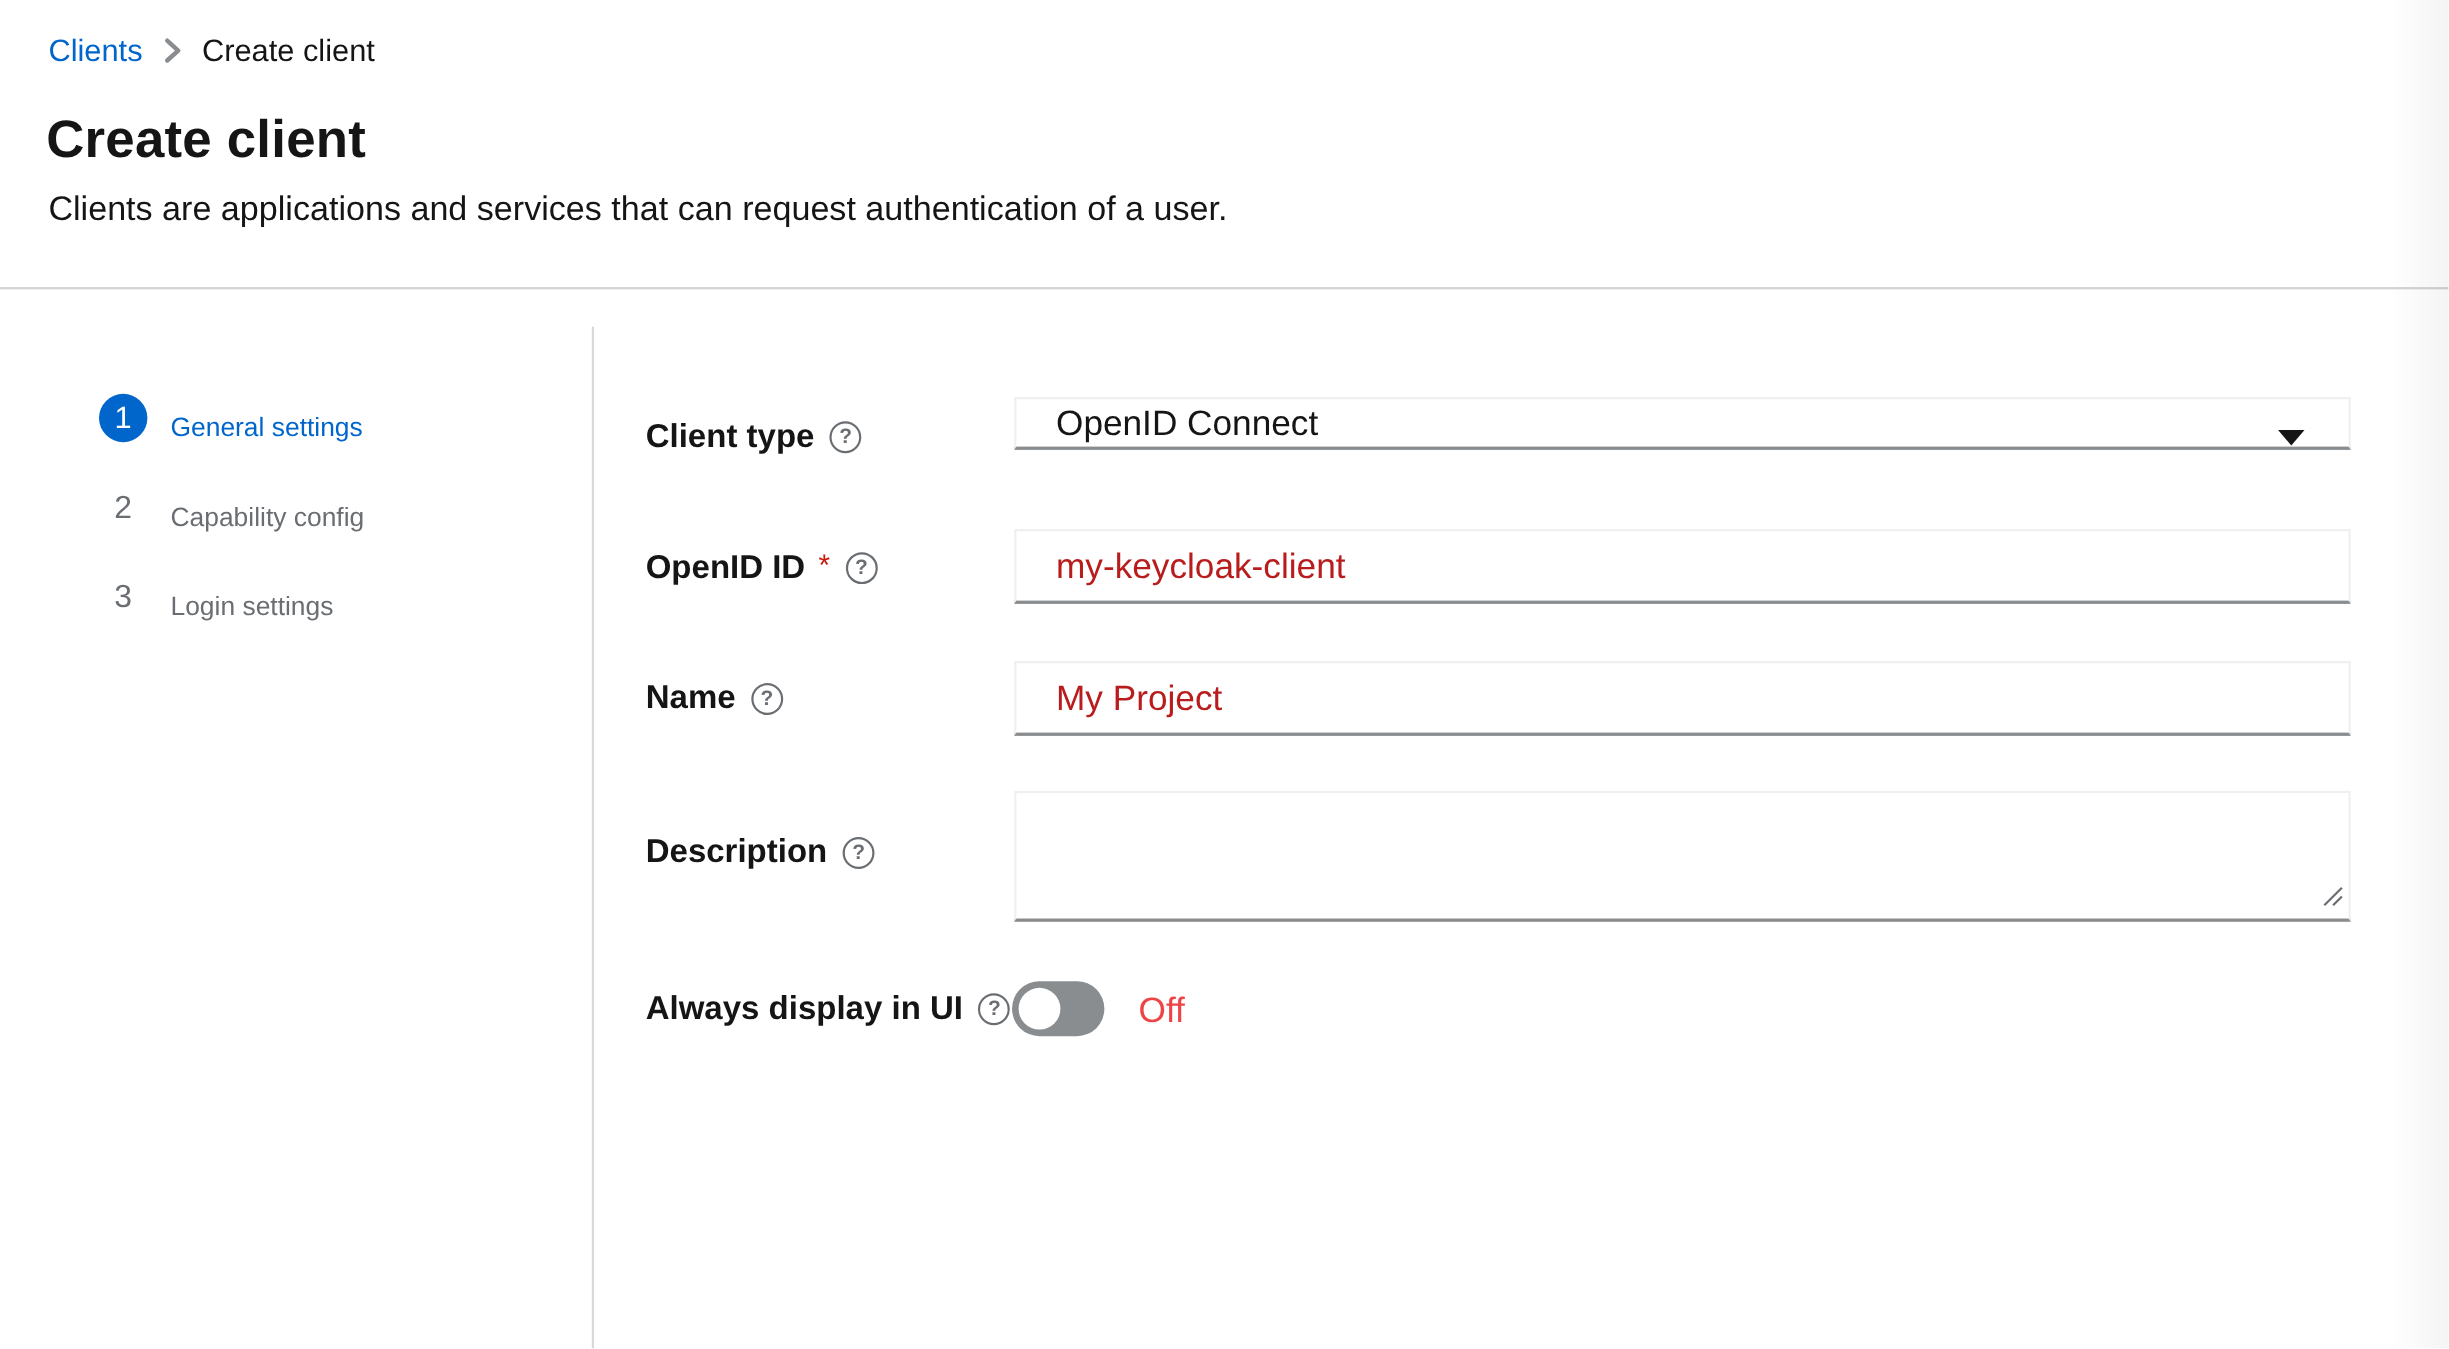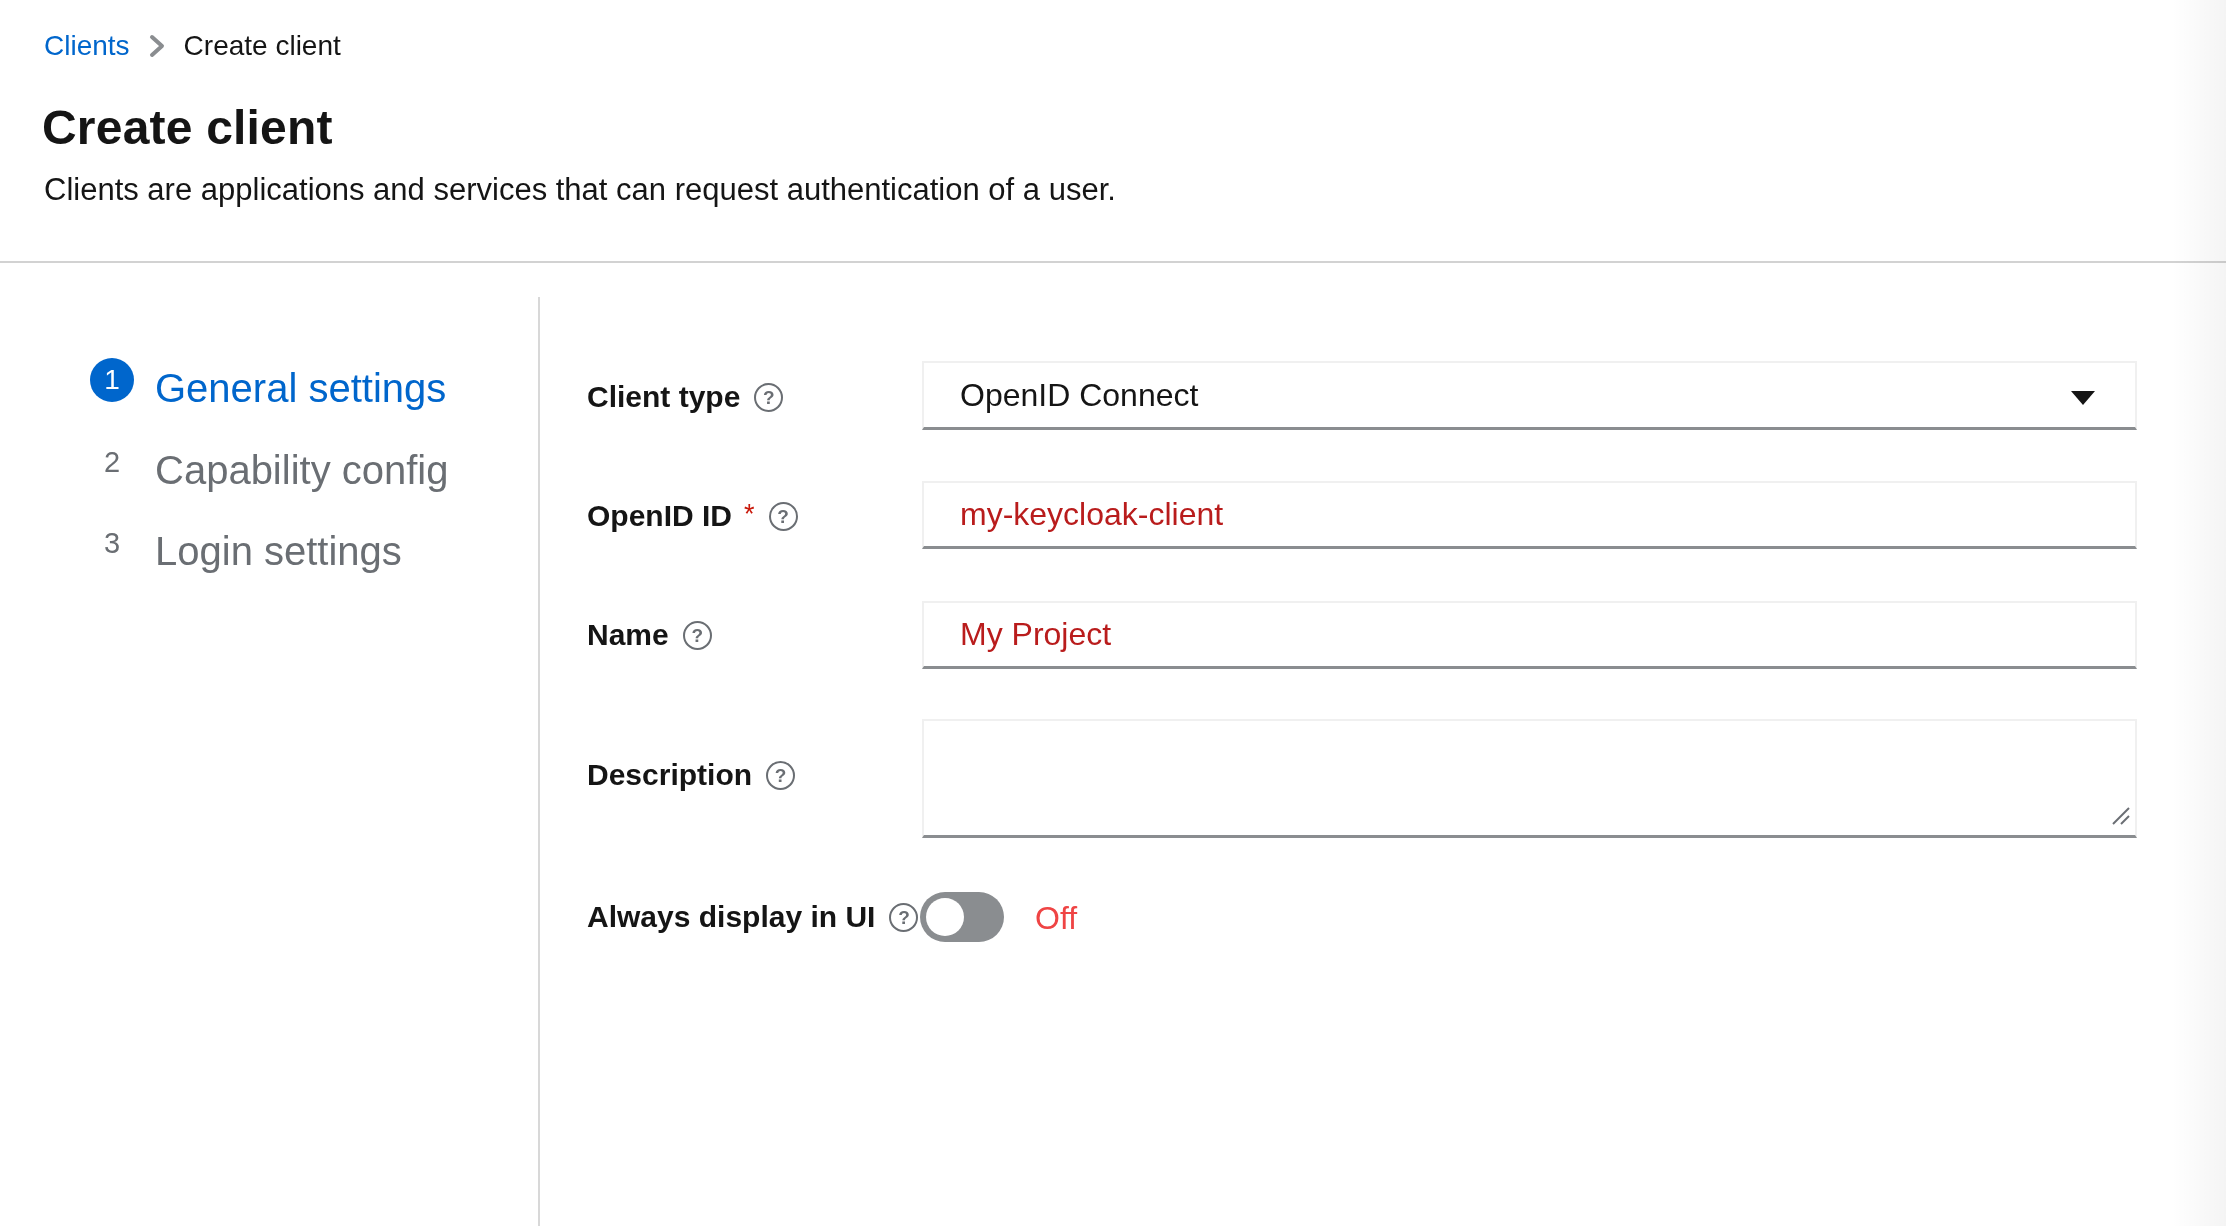--- a/index.html
+++ b/index.html
@@ -49,21 +49,21 @@
   .step-2 { top:440px; }
   .step-3 { top:521px; }
   .step-indicator {
     width:44px; height:44px; flex:0 0 44px;
     display:flex; align-items:center; justify-content:center;
     font-size:29px; color:#6a6e73;
   }
   .step--active .step-indicator {
     background:#0066cc; border-radius:50%; color:#ffffff; font-size:28px;
   }
-  .step-label { margin-left:21px; font-size:40px; color:#6a6e73;margin-top:17px; }
+  .step-label { margin-left:21px; font-size:24px; color:#6a6e73;margin-top:17px; }
   .step--active .step-label { color:#0066cc; }
 
   
   .field-label {
     position:absolute; left:587px;
     display:flex; align-items:center;
     font-size:30px; font-weight:700; color:#151515; line-height:34px;text-align:center;
   }
   .lbl-client-type { top:380px; }
   .lbl-client-id   { top:499px; }
@@ -82,21 +82,21 @@
     flex:0 0 29px; cursor:pointer;
   }
   .help-icon::before {
     content:"?";
     font-size:19px; font-weight:700; color:#6a6e73; line-height:1;
   }
 
   .control { position:absolute; left:922px; width:1215px; background:#fff; }
 
   .select-box {
-    top:361px; height:69px;
+    top:361px; height:48px;
     border:2px solid #f0f0f0; border-bottom:3px solid #8a8d90;
     display:flex; align-items:center;
     padding:0 36px; font-size:32px; color:#151515;
     cursor:pointer;
   }
   .select-caret {
     position:absolute; right:40px; top:28px;
     width:0; height:0;
     border-left:12px solid transparent;
     border-right:12px solid transparent;

